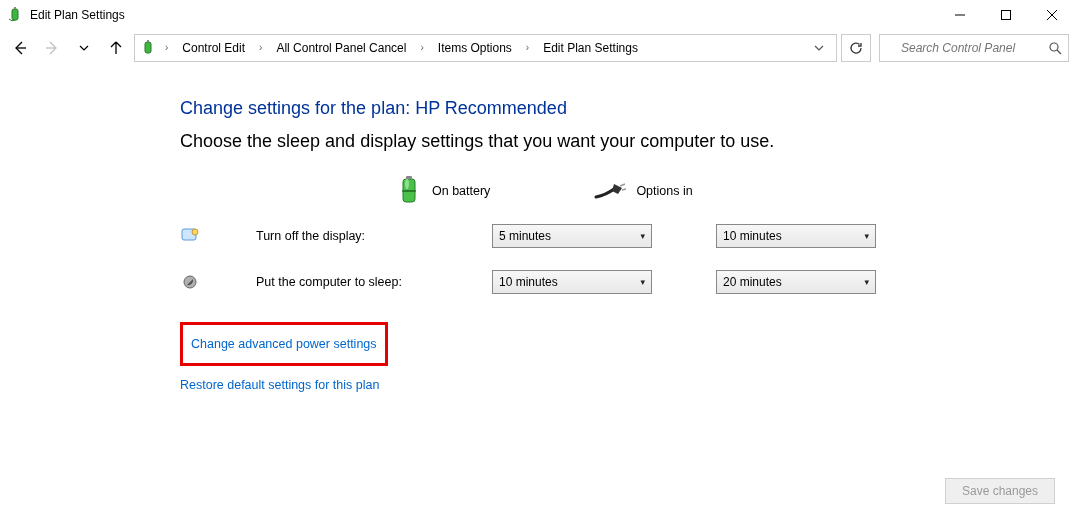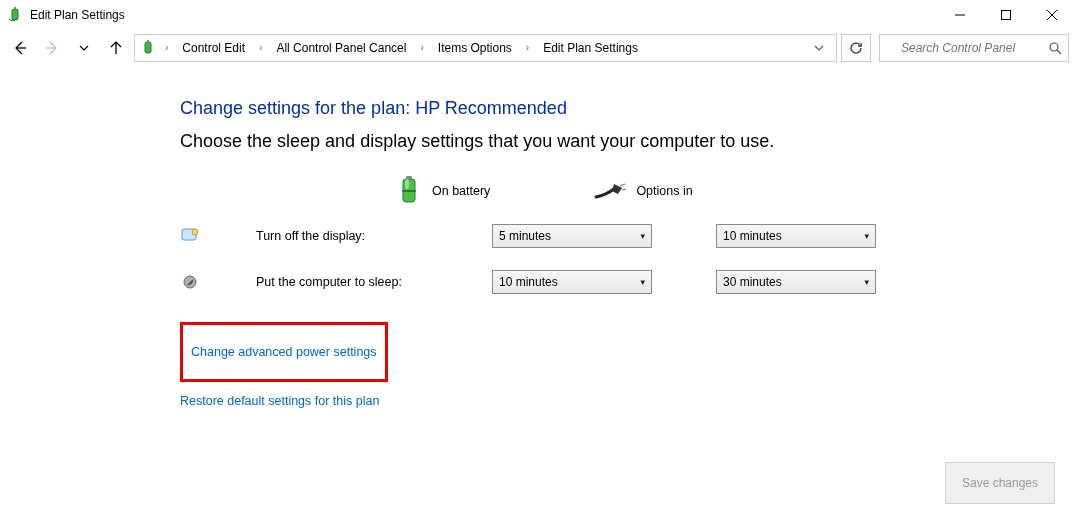--- a/index.html
+++ b/index.html
@@ -77,34 +77,34 @@
   .rowlabel { width:188px; font-size:12.5px; }
   .combo {
     width:160px; height:24px; border:1px solid #888; background:linear-gradient(#f7f7f7,#e8e8e8);
     display:flex; align-items:center; justify-content:space-between; padding:0 6px; font-size:12px;
     margin-right:16px;
   }
   .combo .arrow { font-size:9px; color:#222; }
 
   .links { margin-top:28px; }
   .linkbox {
-    display:inline-block; border:3px solid #e60000; padding:20px 8px; margin-bottom:12px;
+    display:inline-block; border:3px solid #e60000; padding:12px 8px; margin-bottom:12px;
   }
   .link { color:#0066cc; font-size:12.5px; cursor:pointer; }
   .linkbox .link { display:inline-block; }
   .link2 { margin-top:26px; margin-left:24px; }
 
   
   .footer {
     border-top:1px solid transparent;
     display:flex; justify-content:flex-end; gap:8px;
     padding:10px 20px 14px 0;
   }
   .btn {
-    min-width:110px; height:42px; border:1px solid #adadad; background:#e1e1e1;
+    min-width:110px; height:26px; border:1px solid #adadad; background:#e1e1e1;
     font-size:12px; display:flex; align-items:center; justify-content:center;
     font-family:inherit;
   }
   .btn.disabled { color:#9a9a9a; background:#efefef; border-color:#d0d0d0; }
 
   svg { display:block; }
 </style>
 </head>
 <body>
 
@@ -254,21 +254,21 @@
           <circle cx="8" cy="8" r="6" fill="#b0b0b0" stroke="#666"></circle>
           <path d="M11 5 A5 5 0 0 1 5 11" fill="#555"></path>
         </svg>
       </div>
       <div class="rowlabel">Put the computer to sleep:</div>
       <div class="combo">
         <span>10 minutes</span>
         <span class="arrow">▾</span>
       </div>
       <div class="combo">
-        <span>30 minutes</span>
+        <span>20 minutes</span>
         <span class="arrow">▾</span>
       </div>
     </div>
 
     <div class="links">
       <div class="linkbox">
         <span class="link">Change advanced power settings</span>
       </div>
       <div>
         <span class="link link2" style="margin-left:0">Restore default settings for this plan</span>

